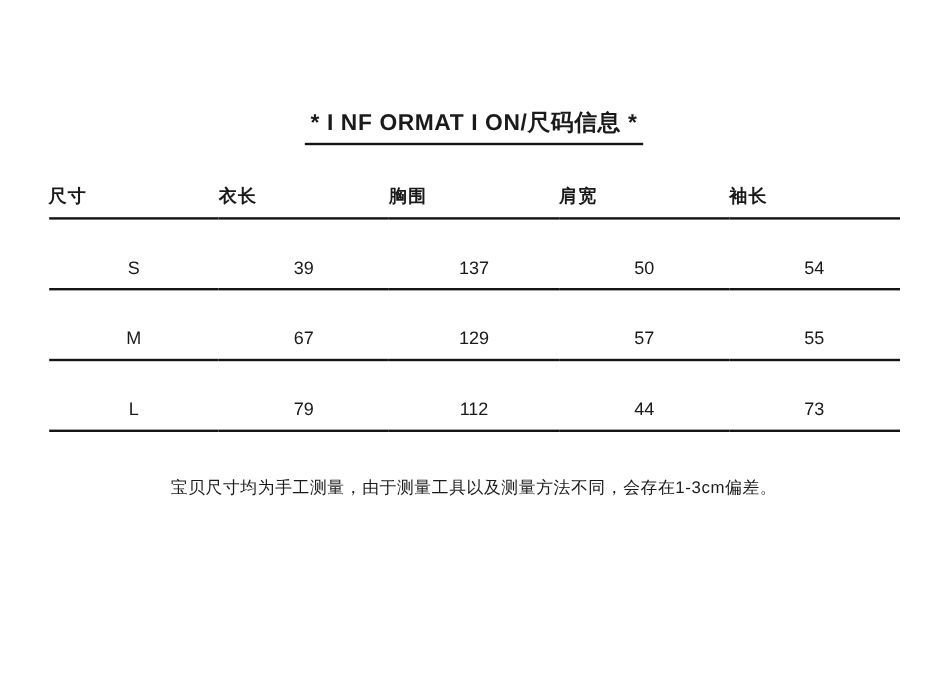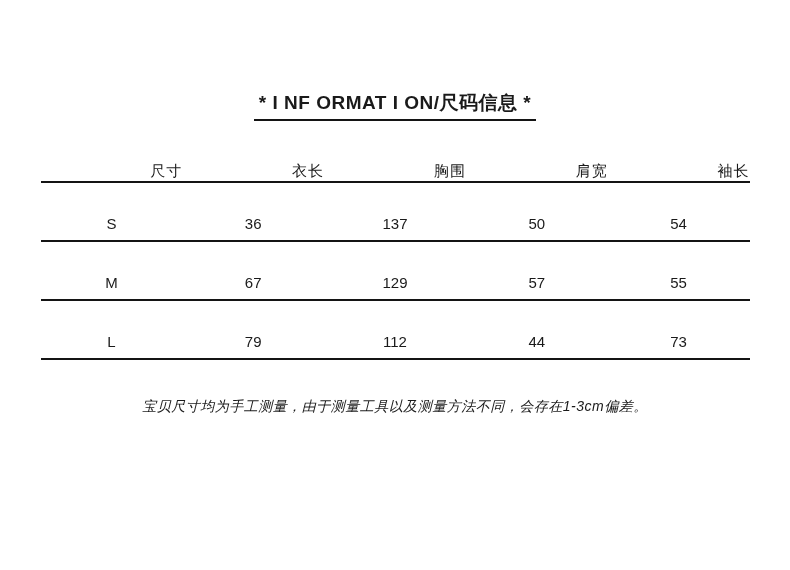--- a/index.html
+++ b/index.html
@@ -35,40 +35,40 @@
   table.size-table {
     width: 709px;
     margin: 21px auto 0 auto;
     border-collapse: collapse;
     table-layout: fixed;
     font-size: 15px;
   }
   table.size-table th {
     height: 40px;
     vertical-align: bottom;
-    text-align: right;
-    font-weight: 400;
+    text-align: left;
+    padding-bottom: 8px;
+    font-weight: 700;
     letter-spacing: 1px;
     border-bottom: 2px solid #141414;
   }
   table.size-table td {
     height: 59px;
     vertical-align: bottom;
     text-align: center;
     padding-bottom: 8px;
     font-weight: 400;
     border-bottom: 2px solid #141414;
   }
   .note {
     margin-top: 38px;
     text-align: center;
     font-size: 14px;
     letter-spacing: 0.5px;
     color: #1a1a1a;
-    font-style: italic;
   }
 </style>
 </head>
 <body>
 
 <div class="page">
 
   <div class="title-wrap">
     <span class="title">* I NF ORMAT I ON/尺码信息 *</span>
   </div>
@@ -79,21 +79,21 @@
         <th>尺寸</th>
         <th>衣长</th>
         <th>胸围</th>
         <th>肩宽</th>
         <th>袖长</th>
       </tr>
     </thead>
     <tbody>
       <tr>
         <td>S</td>
-        <td>36</td>
+        <td>39</td>
         <td>137</td>
         <td>50</td>
         <td>54</td>
       </tr>
       <tr>
         <td>M</td>
         <td>67</td>
         <td>129</td>
         <td>57</td>
         <td>55</td>

